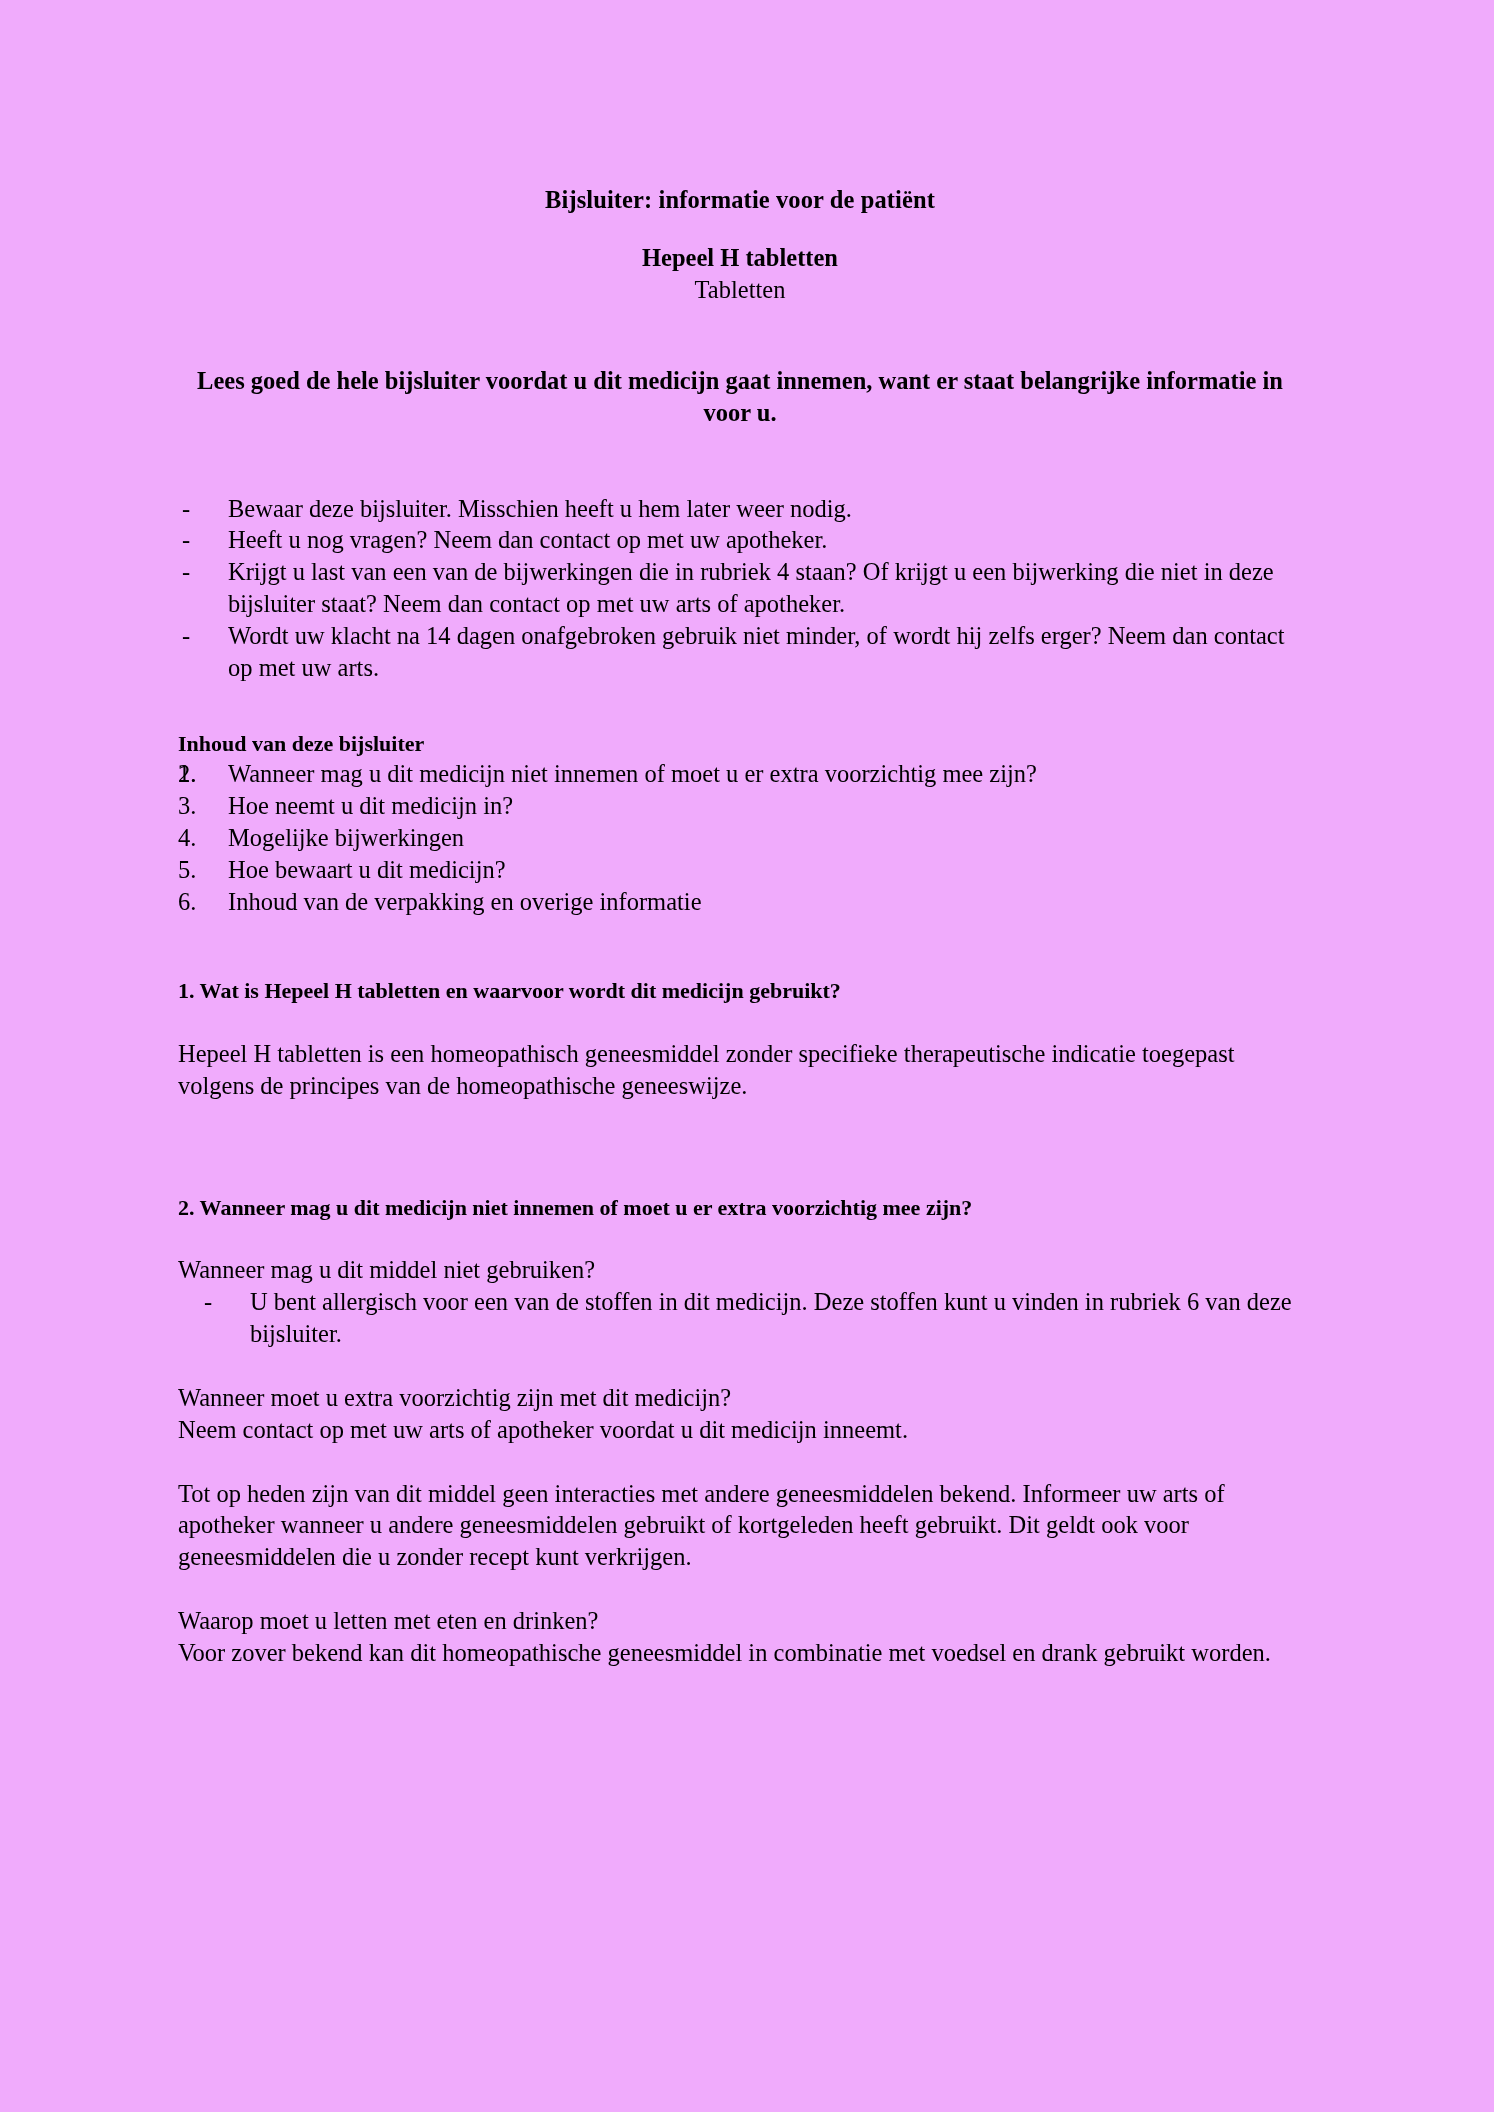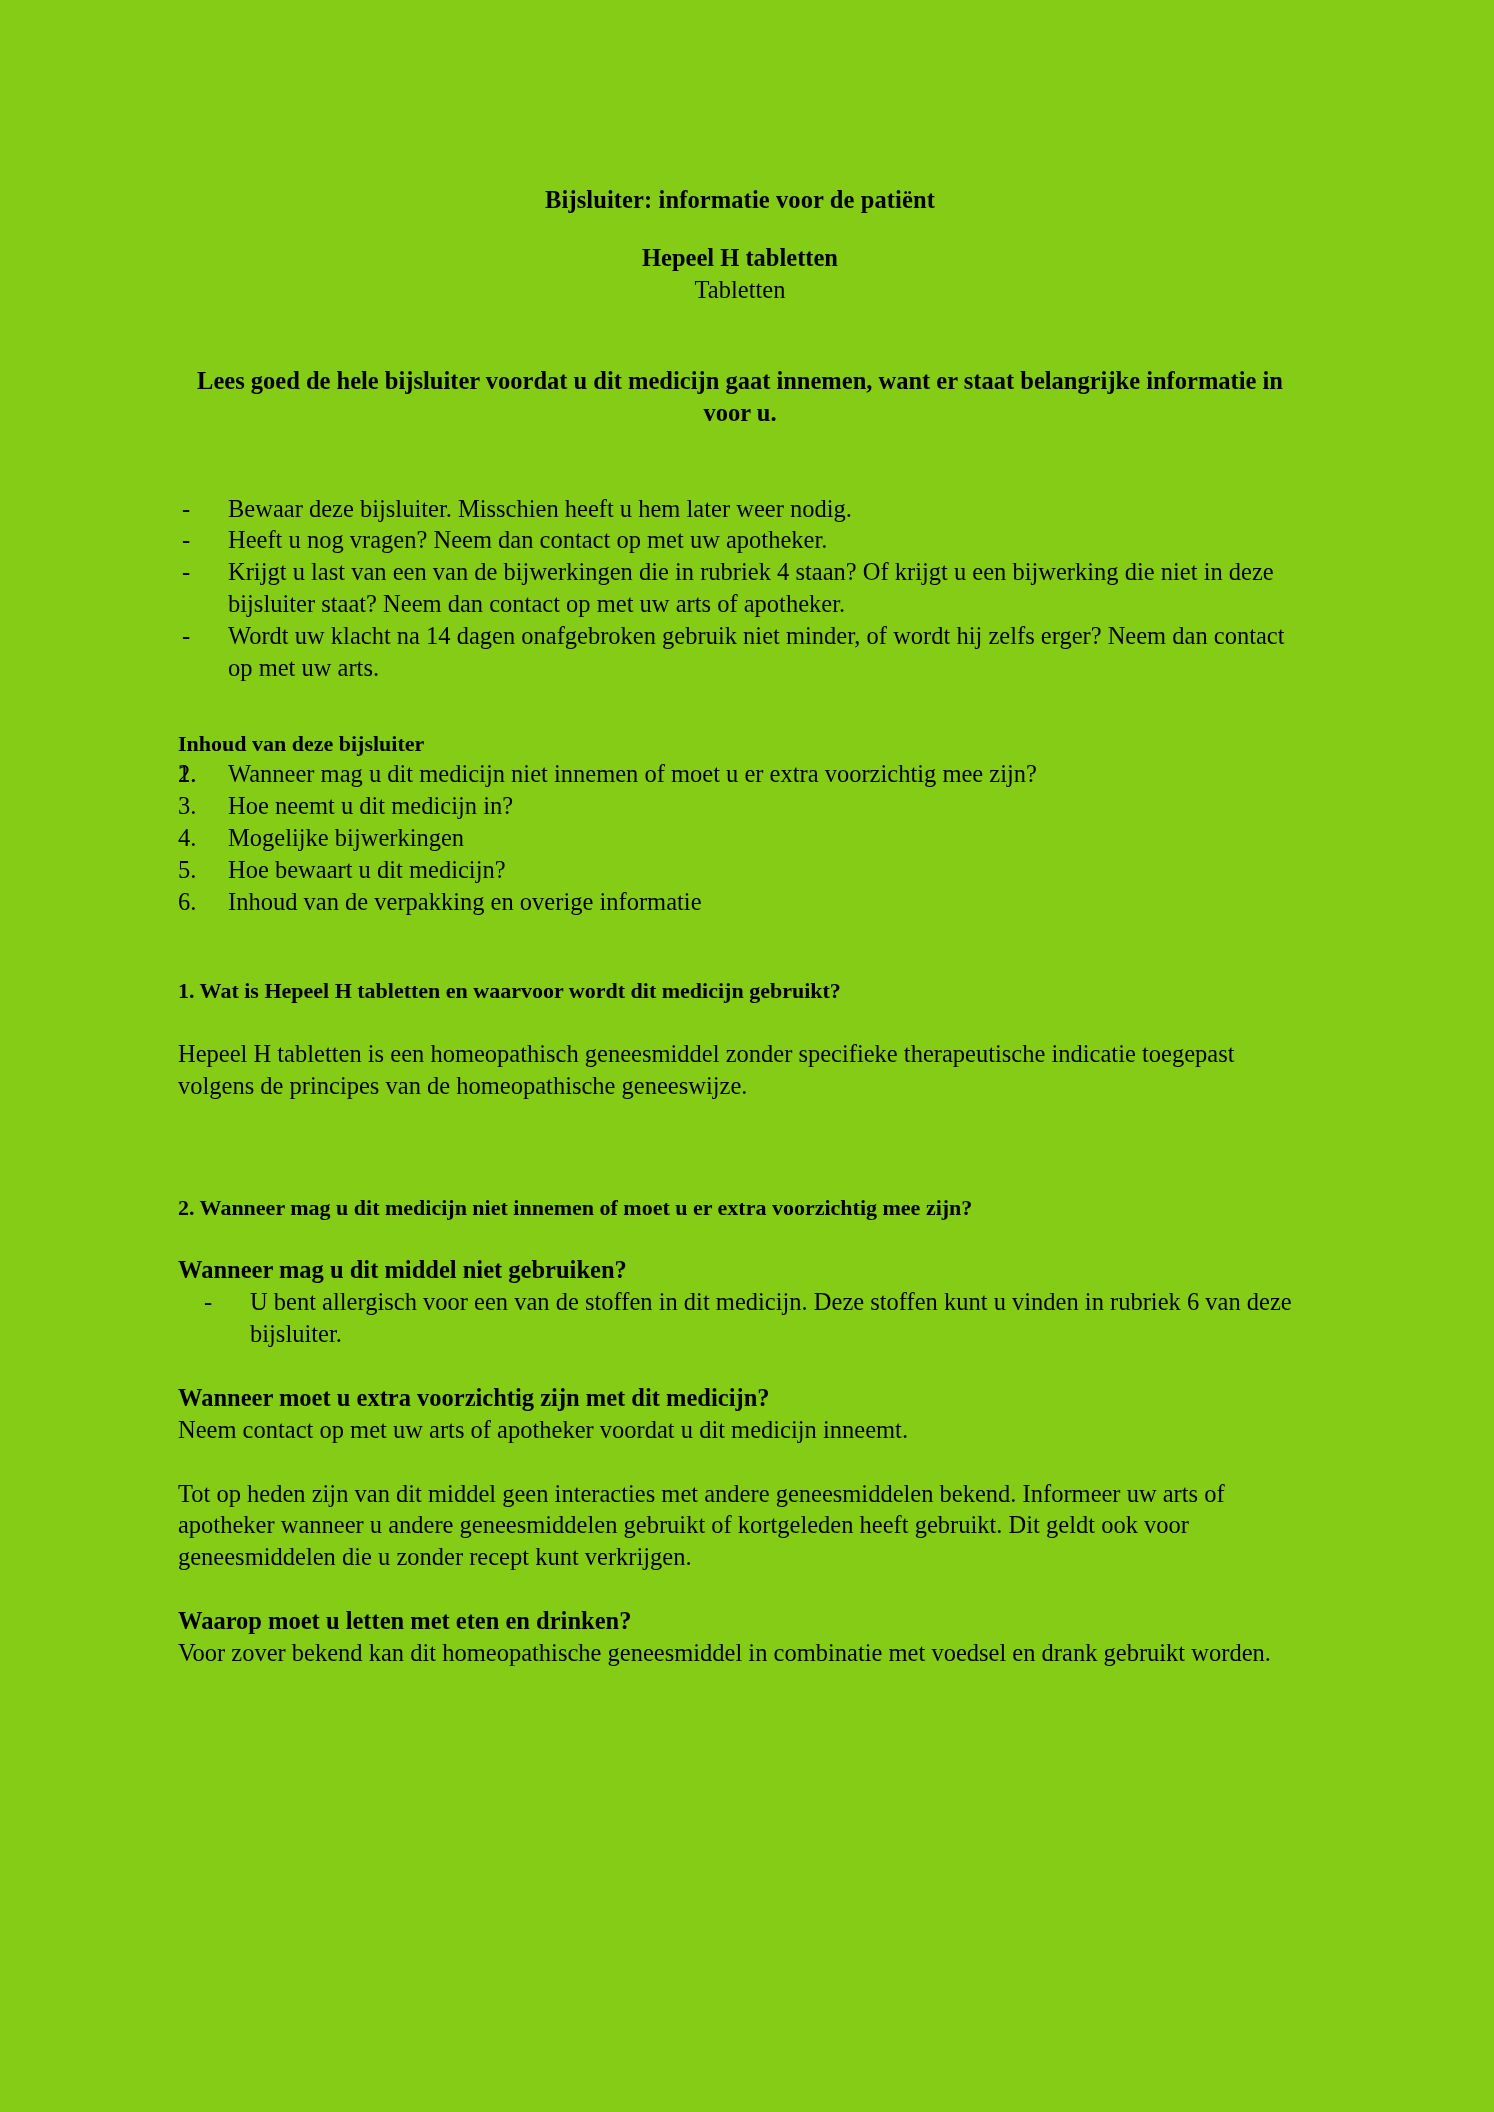--- a/index.html
+++ b/index.html
@@ -9,21 +9,21 @@
     background: #ffffff;
   }
   body {
     font-family: "Liberation Serif", "DejaVu Serif", serif;
     color: #000000;
   }
   .page {
     position: relative;
     width: 1494px;
     height: 2112px;
-    background: #84cc16;
+    background: #f0abfc;
     box-sizing: border-box;
     overflow: hidden;
   }
   .content {
     position: absolute;
     left: 178px;
     top: 186px;
     width: 1124px;
   }
 
@@ -68,21 +68,21 @@
   .gap-xl { height: 60px; }
 
   h2.section-head {
     font-size: 22px;
     font-weight: bold;
     margin: 0;
     line-height: 1.30;
   }
   h3.sub-head {
     font-size: 24.5px;
-    font-weight: bold;
+    font-weight: normal;
     margin: 0;
     line-height: 1.30;
   }
 
   
   ul.dash-list {
     list-style: none;
     margin: 0;
     padding: 0;
   }

